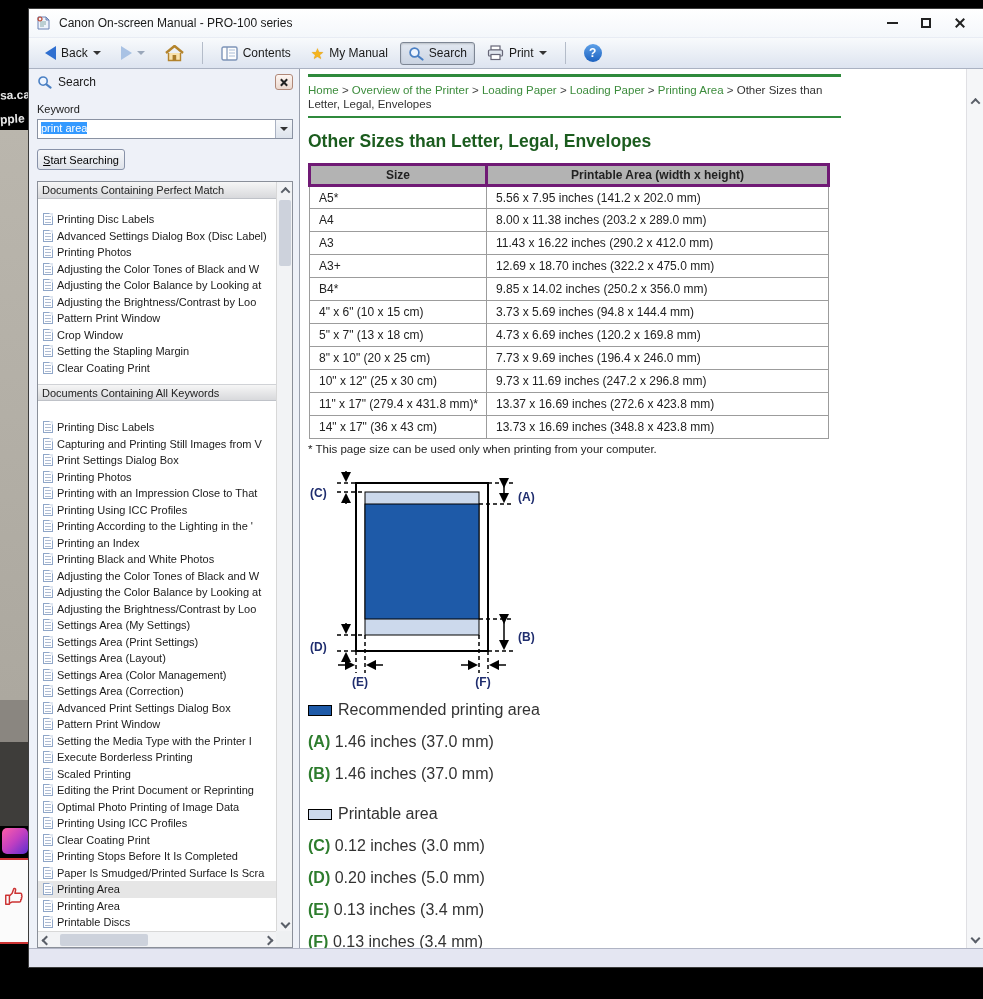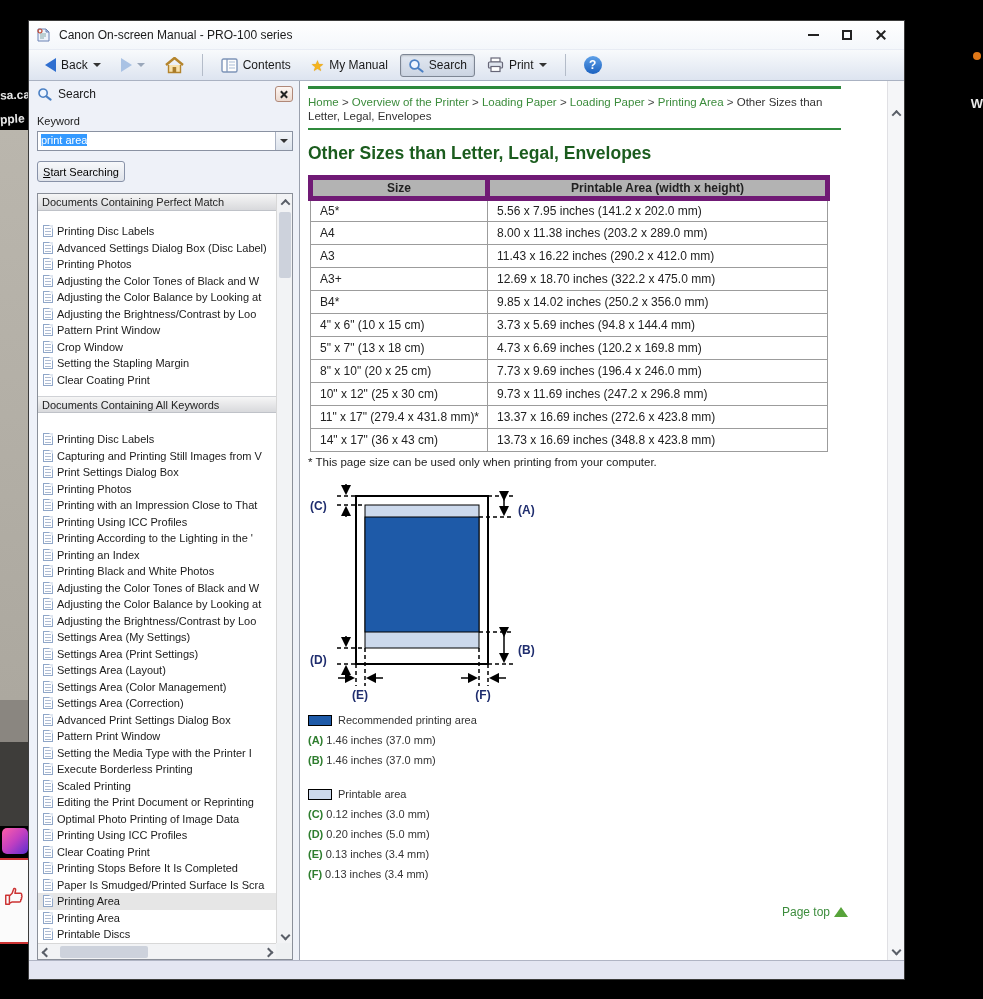--- a/index.html
+++ b/index.html
@@ -12,21 +12,21 @@
   .bg-band2 { position:absolute; left:0; top:742px; width:28px; height:84px; background:#3e3d3a; }
   .bg-logo { position:absolute; left:2px; top:828px; width:26px; height:26px; border-radius:5px; background:linear-gradient(135deg,#ff5fa8,#c13fc1,#5b2fd0); }
   .bg-card { position:absolute; left:0; top:858px; width:28px; height:86px; background:#fbfbfb; border-top:2px solid #cc3333; border-bottom:2px solid #cc3333; }
   .bg-thumb { position:absolute; left:3px; top:26px; }
   .bg-dot { position:absolute; right:2px; top:52px; width:8px; height:8px; border-radius:50%; background:#e07818; }
   .txt-saca { left:0; top:88px; font-size:12px; font-weight:bold; transform:rotate(-2deg); }
   .txt-pple { left:0; top:112px; font-size:12px; font-weight:bold; transform:rotate(-3deg); }
   .txt-w { right:0; top:96px; font-size:13px; font-weight:bold; }
 
   
-  .app-window { position:absolute; left:28px; top:20px; width:877px; height:960px; background:#eef1f8; border:1px solid #3c3c3c; display:flex; flex-direction:column; }
+  .app-window { position:absolute; left:28px; top:8px; width:956px; height:960px; background:#eef1f8; border:1px solid #3c3c3c; display:flex; flex-direction:column; }
 
   .titlebar { height:28px; background:linear-gradient(#ffffff,#f4f7fb); display:flex; align-items:center; padding:0 6px; flex:0 0 auto; }
   .titlebar .app-icon { width:16px; height:16px; margin-right:8px; }
   .titlebar .title-text { font-size:12px; color:#1a1a1a; flex:1; }
   .win-btn { width:34px; height:22px; display:flex; align-items:center; justify-content:center; cursor:default; }
   .glyph-min { width:11px; height:0; border-bottom:2px solid #222; }
   .glyph-max { width:10px; height:10px; border:2px solid #222; }
   .glyph-close { position:relative; width:12px; height:12px; }
   .glyph-close::before, .glyph-close::after { content:""; position:absolute; left:5px; top:0; width:2px; height:12px; background:#222; }
   .glyph-close::before { transform:rotate(45deg); }
@@ -97,32 +97,32 @@
   .green-rule { width:533px; height:3px; background:#2f8a3c; }
   .green-rule.thin { height:2px; }
   .breadcrumb { width:540px; margin:6px 0 5px 0; font-size:11.5px; line-height:14px; color:#333; }
   .crumb .crumb-label { color:#3c8c3c; }
   .crumb.current .crumb-label { color:#333; }
   .crumb .crumb-sep { color:#444; }
   .page-code { display:inline-block; margin:14px 0 0 2px; border:1px solid #8a8a72; background:#fffff4; padding:1px 7px; font-size:11.5px; color:#3c6e3c; }
   .page-title { margin-top:13px; font-size:17.5px; font-weight:bold; color:#1b5c1e; }
 
   .size-table { margin-top:11px; border-collapse:collapse; font-size:12px; color:#222; width:522px; }
-  .size-table th { background:#b3b3b3; border:5px solid #701a75; font-weight:bold; height:21px; padding:0 4px;margin-top:22px; }
+  .size-table th { background:#b3b3b3; border:3px solid #701a75; font-weight:bold; height:21px; padding:0 4px;margin-top:22px; }
   .size-table td { border:1px solid #9c9c9c; height:23px; padding:2px 4px 2px 9px; }
   .size-table td.c1 { width:177px; }
   .footnote { margin-top:4px; font-size:11.5px; color:#222; }
 
   .diagram { margin:12px 0 0 0; }
   .dia-label { font:bold 12px "Liberation Sans",sans-serif; fill:#1f2d6e; }
 
-  .legend { font-size:11px; color:#333; }
+  .legend { font-size:16px; color:#333; }
   .legend-head { display:flex; align-items:center; gap:6px; margin-top:8px; }
   .swatch { width:24px; height:11px; border:1px solid #000; }
-  .legend-entry { margin-top:8px; }
+  .legend-entry { margin-top:14px; }
   .legend-entry .letter { color:#2e7d2e; font-weight:bold; }
   .legend-gap { height:14px; }
   .page-top-row { width:540px; margin-top:22px; text-align:right; }
   .page-top-link { color:#3c8c3c; font-size:12px; }
   .up-tri { display:inline-block; width:0; height:0; border-left:7px solid transparent; border-right:7px solid transparent; border-bottom:10px solid #57a33a; vertical-align:-1px; margin-left:4px; }
 
   .statusbar { height:19px; flex:0 0 auto; background:#e4e6f2; border-top:1px solid #b0b4c4; }
 </style>
 </head>
 <body>

